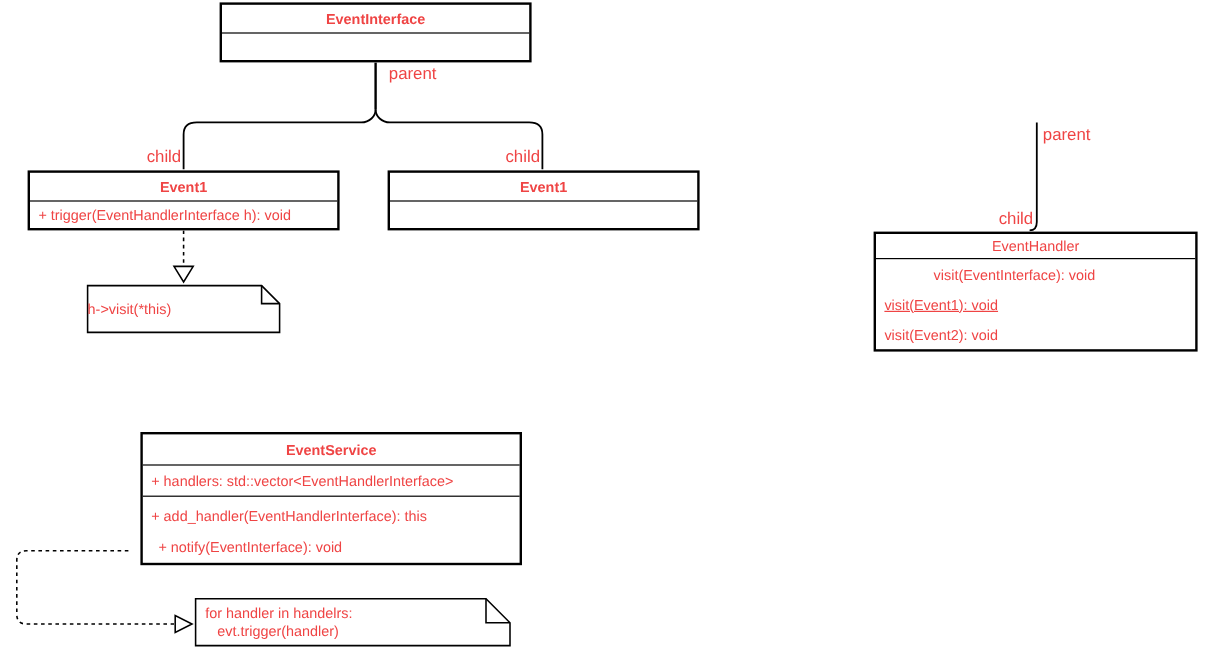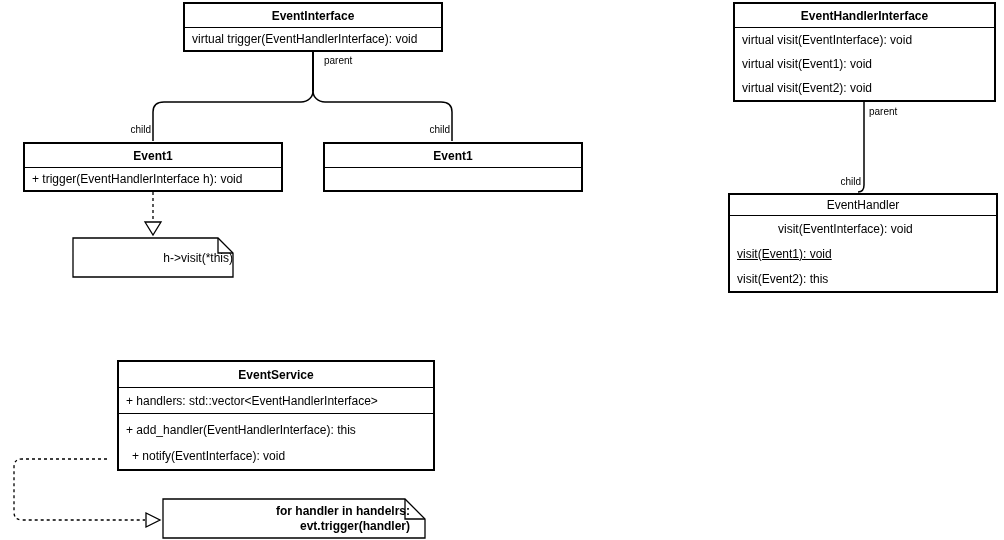--- a/index.html
+++ b/index.html
@@ -1,18 +1,18 @@
 <!DOCTYPE html>
 <html><head>
 <meta charset="utf-8">
 <style>
   html,body { margin:0; padding:0; background:#ffffff; }
   .canvas {
     position:relative; width:1004px; height:540px; background:#ffffff;
-    font-family:"Liberation Sans", sans-serif; color:#000000;
+    font-family:"Liberation Sans", sans-serif; color:#ef4444;
     overflow:hidden;
   }
   .overlay { position:absolute; left:0; top:0; width:1004px; height:540px; }
 
   .uml-class {
     position:absolute; background:#ffffff; border:2px solid #000;
     box-sizing:border-box; display:flex; flex-direction:column;
   }
   .uml-title {
     display:flex; align-items:center; justify-content:center;
@@ -21,27 +21,27 @@
   }
   .uml-title.plain { font-weight:normal; }
   .uml-compartment { display:flex; flex-direction:column; justify-content:center; flex:1 1 auto; }
   .uml-compartment.sep { border-bottom:1px solid #000; flex:0 0 auto; }
   .uml-row {
     display:flex; align-items:center; padding:0 7px;
     font-size:12px; white-space:nowrap;
   }
 
   .edge-label {
-    position:absolute; font-size:10px; line-height:12px; white-space:nowrap;
+    position:absolute; font-size:14px; line-height:12px; white-space:nowrap;
   }
   .edge-label.r { text-align:right; }
 
   .note-text {
     position:absolute; font-size:12px; display:flex; flex-direction:column;
-    align-items:flex-end; justify-content:center; text-align:center;
+    align-items:flex-start; justify-content:center; text-align:center;
   }
   .note-text .indent { margin-left:10px; }
 </style>
 </head>
 <body>
 
 <div class="canvas">
 
   <svg class="overlay" width="1004" height="540" viewBox="0 0 1004 540">
 
@@ -59,51 +59,40 @@
 
     <path d="M107,459 L22,459 Q14,459 14,467 L14,512 Q14,520 22,520 L145,520" stroke="#000" stroke-width="1.3" stroke-dasharray="3,3" fill="none"></path>
     <polygon points="146,513 146,527 160,520" fill="#ffffff" stroke="#000" stroke-width="1.3"></polygon>
 
     <path d="M163,499 L405,499 L425,519 L425,538 L163,538 Z" fill="#ffffff" stroke="#000" stroke-width="1.3"></path>
     <path d="M405,499 L405,519 L425,519" fill="none" stroke="#000" stroke-width="1.3"></path>
   </svg>
 
   <div class="uml-class" style="left:183px; top:2px; width:260px; height:50px;">
     <div class="uml-title" style="height:23px;">EventInterface</div>
-    <div class="uml-compartment">
-      <div class="uml-row">virtual trigger(EventHandlerInterface): void</div>
-    </div>
   </div>
 
   <div class="uml-class" style="left:23px; top:142px; width:260px; height:50px;">
     <div class="uml-title" style="height:23px;">Event1</div>
     <div class="uml-compartment">
       <div class="uml-row">+ trigger(EventHandlerInterface h): void</div>
     </div>
   </div>
 
   <div class="uml-class" style="left:323px; top:142px; width:260px; height:50px;">
     <div class="uml-title" style="height:23px;">Event1</div>
   </div>
 
-  <div class="uml-class" style="left:733px; top:2px; width:263px; height:100px;">
-    <div class="uml-title" style="height:23px;">EventHandlerInterface</div>
-    <div class="uml-compartment">
-      <div class="uml-row" style="height:24px;">virtual visit(EventInterface): void</div>
-      <div class="uml-row" style="height:24px;">virtual visit(Event1): void</div>
-      <div class="uml-row" style="height:24px;">virtual visit(Event2): void</div>
-    </div>
-  </div>
 
   <div class="uml-class" style="left:728px; top:193px; width:270px; height:100px;">
     <div class="uml-title plain" style="height:20px;">EventHandler</div>
     <div class="uml-compartment">
       <div class="uml-row" style="height:25px;padding-left:48px;">visit(EventInterface): void</div>
       <div class="uml-row" style="height:25px;text-decoration:underline;">visit(Event1): void</div>
-      <div class="uml-row" style="height:25px;">visit(Event2): this</div>
+      <div class="uml-row" style="height:25px;">visit(Event2): void</div>
     </div>
   </div>
 
   <div class="uml-class" style="left:117px; top:360px; width:318px; height:111px;">
     <div class="uml-title" style="height:25px;">EventService</div>
     <div class="uml-compartment sep" style="height:25px;">
       <div class="uml-row" style="height:25px;">+ handlers: std::vector&lt;EventHandlerInterface&gt;</div>
     </div>
     <div class="uml-compartment" style="justify-content:flex-start; padding-top:3px;">
       <div class="uml-row" style="height:26px;">+ add_handler(EventHandlerInterface): this</div>
@@ -113,18 +102,18 @@
 
   <div class="edge-label" style="left:324px; top:55px;">parent</div>
   <div class="edge-label r" style="left:120px; top:124px; width:31px;">child</div>
   <div class="edge-label r" style="left:419px; top:124px; width:31px;">child</div>
   <div class="edge-label" style="left:869px; top:106px;">parent</div>
   <div class="edge-label r" style="left:830px; top:176px; width:31px;">child</div>
 
   <div class="note-text" style="left:73px; top:238px; width:160px; height:39px;">
     <div>h-&gt;visit(*this)</div>
   </div>
-  <div class="note-text" style="left:148px; top:500px; width:262px; height:37px; line-height:15px;font-weight:bold;">
+  <div class="note-text" style="left:171px; top:500px; width:262px; height:37px; line-height:15px;">
     <div>for handler in handelrs:</div>
     <div class="indent">evt.trigger(handler)</div>
   </div>
 
 </div>
 
 </body></html>

